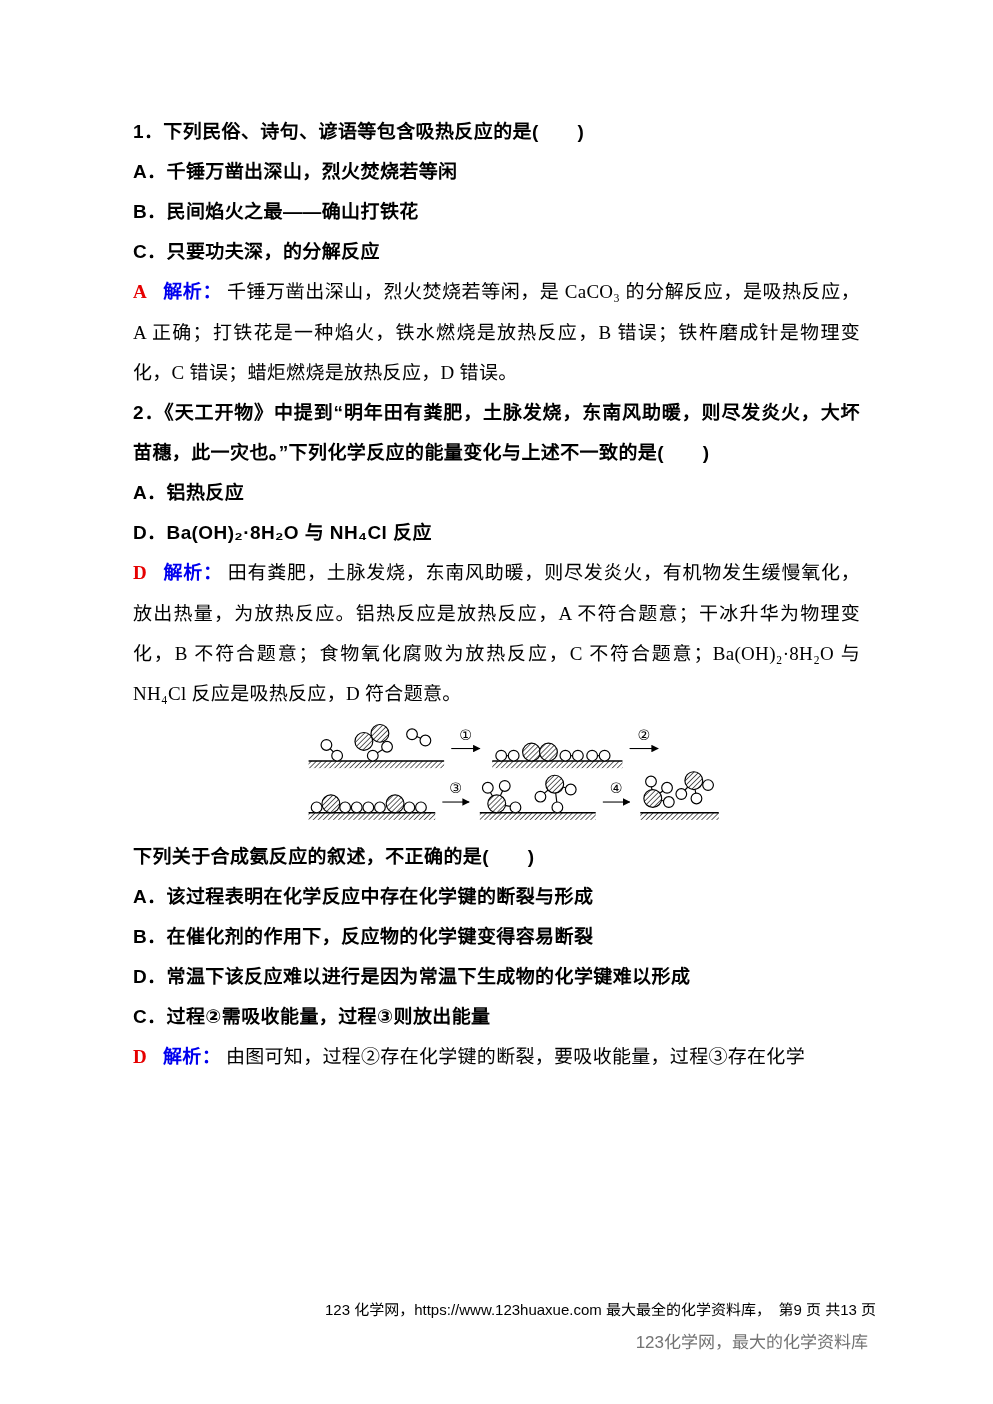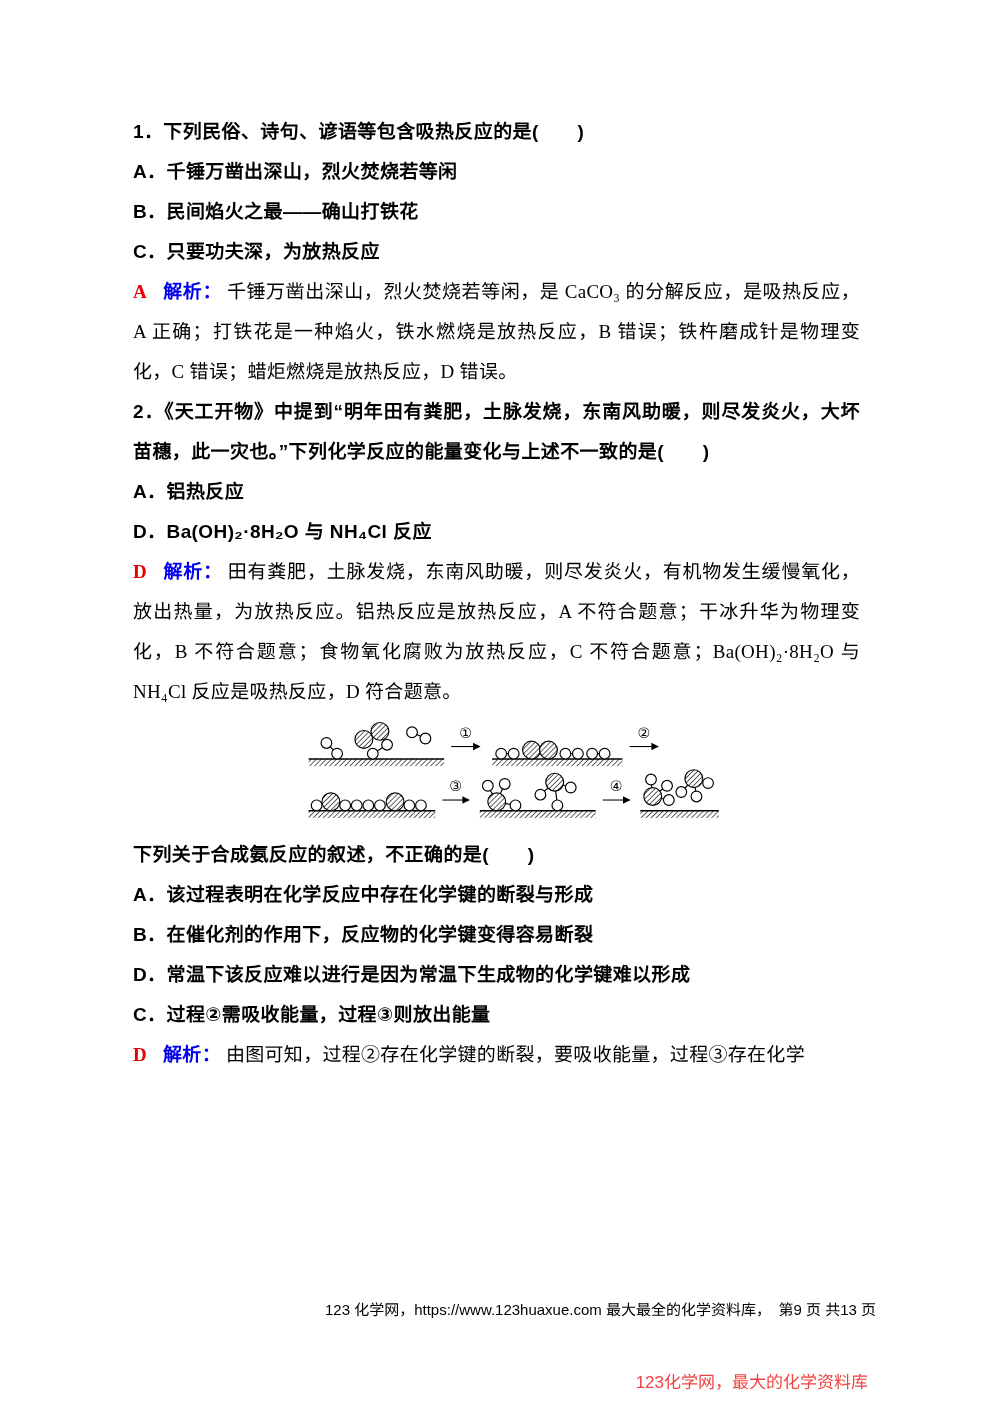--- a/index.html
+++ b/index.html
@@ -3,37 +3,37 @@
 <meta charset="utf-8">
 <style>
   html,body{margin:0;padding:0;background:#fff;}
   .page{position:relative;width:876px;height:1404px;background:#ffffff;color:#000;
         font-family:"Liberation Sans","DejaVu Sans",sans-serif;overflow:hidden;}
   .content{position:absolute;left:133px;top:112px;width:727px;}
   .line{font-size:19px;font-weight:700;line-height:40px;margin:0;text-align:justify;letter-spacing:.4px;}
   .analysis{font-size:19px;line-height:40px;margin:0;text-align:justify;
             font-family:"Liberation Serif","DejaVu Serif",serif;font-weight:400;letter-spacing:.3px;}
   .ans{color:#e60000;font-weight:700;font-family:"Liberation Serif",serif;margin-right:16px;}
-  .lbl{color:#0000ee;font-weight:700;font-family:Liberation Serif, serif;margin-right:5px;}
+  .lbl{color:#0000ee;font-weight:700;font-family:Liberation Mono, monospace;margin-right:5px;}
   .figure{margin:6px 0 10px 168px;width:420px;}
   .figure svg{display:block;}
   .footer{position:absolute;top:1290px;left:0;width:100%;text-align:right;
           font-size:15px;line-height:40px;margin:0;}
-  .watermark{position:absolute;top:1368px;right:8px;font-size:17px;color:#ef4444;}
+  .watermark{position:absolute;top:1328px;right:8px;font-size:17px;color:#737373;}
 </style>
 </head>
 <body>
 
 <div class="page">
   <main class="content">
 
     <p class="line">1．下列民俗、诗句、谚语等包含吸热反应的是(　　)</p>
     <p class="line">A．千锤万凿出深山，烈火焚烧若等闲</p>
     <p class="line">B．民间焰火之最——确山打铁花</p>
-    <p class="line">C．只要功夫深，为放热反应</p>
+    <p class="line">C．只要功夫深，的分解反应</p>
     <p class="analysis"><span class="ans">A</span><span class="lbl">解析：</span><span>千锤万凿出深山，烈火焚烧若等闲，是 CaCO₃ 的分解反应，是吸热反应，A 正确；打铁花是一种焰火，铁水燃烧是放热反应，B 错误；铁杵磨成针是物理变化，C 错误；蜡炬燃烧是放热反应，D 错误。</span></p>
 
     <p class="line">2．《天工开物》中提到“明年田有粪肥，土脉发烧，东南风助暖，则尽发炎火，大坏苗穗，此一灾也。”下列化学反应的能量变化与上述不一致的是(　　)</p>
     <p class="line">A．铝热反应</p>
     <p class="line">D．Ba(OH)₂·8H₂O 与 NH₄Cl 反应</p>
     <p class="analysis"><span class="ans">D</span><span class="lbl">解析：</span><span>田有粪肥，土脉发烧，东南风助暖，则尽发炎火，有机物发生缓慢氧化，放出热量，为放热反应。铝热反应是放热反应，A 不符合题意；干冰升华为物理变化，B 不符合题意；食物氧化腐败为放热反应，C 不符合题意；Ba(OH)₂·8H₂O 与 NH₄Cl 反应是吸热反应，D 符合题意。</span></p>
 
 
     <figure class="figure">
       <svg width="420" height="107" viewBox="0 0 470 120" xmlns="http://www.w3.org/2000/svg">

